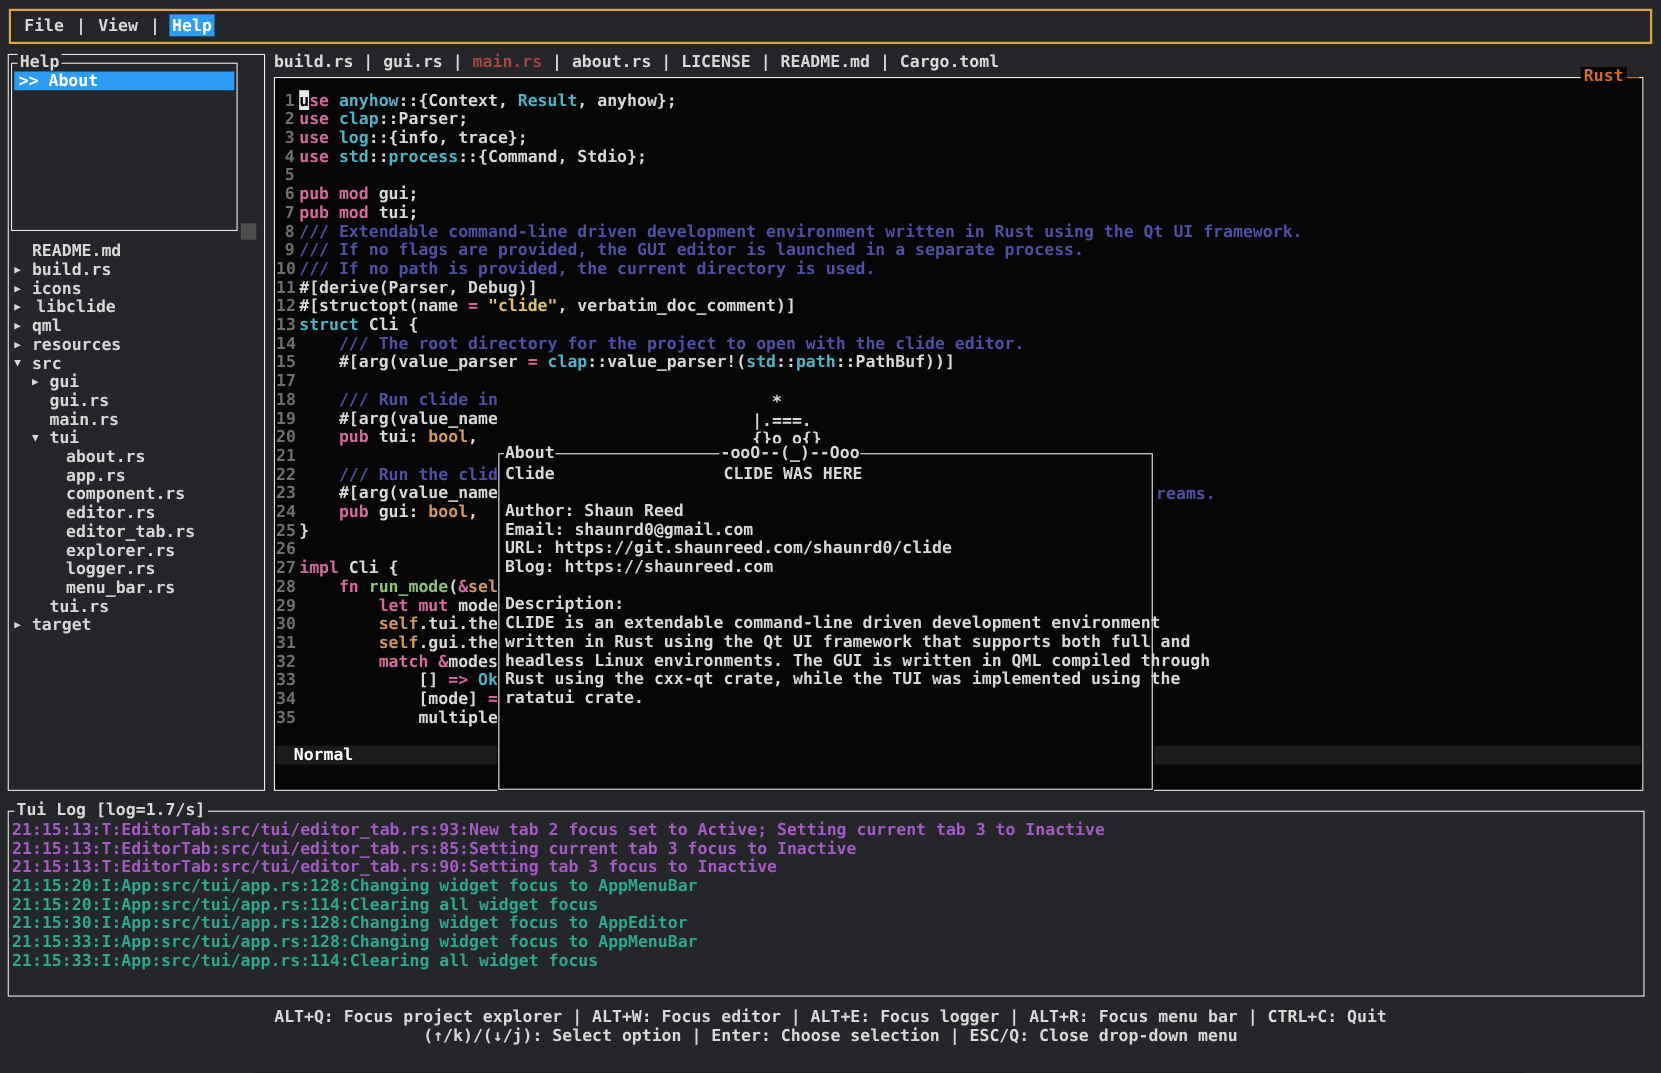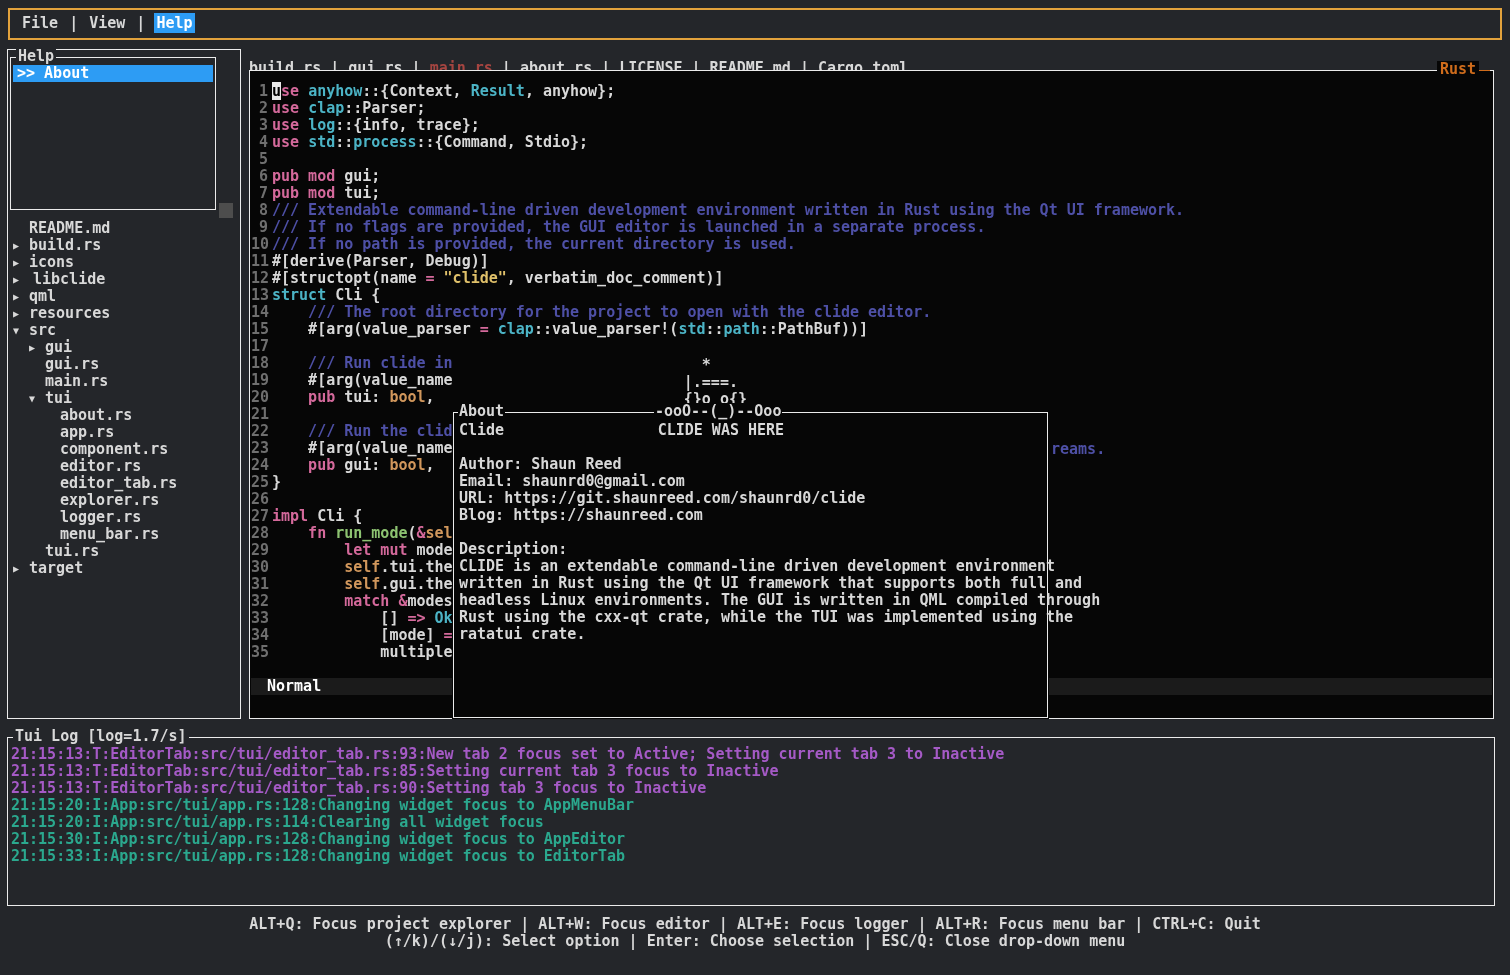--- a/index.html
+++ b/index.html
@@ -29,21 +29,21 @@
   .tree-label { position:absolute; top:0; }
   #explorer-scroll-thumb { position:absolute; left:219px; top:203px; width:14px; height:15px;
     background:var(--thumb); z-index:6; }
 
   
   #help-dropdown { left:10px; top:57px; width:206px; height:153px; z-index:5; }
   #help-selected { position:absolute; left:2px; right:2px; top:7px; height:17px;
     background:var(--selectbg); color:#fff; padding-left:4px; white-space:pre; }
 
   
-  #tab-row { position:absolute; left:249px; top:48px; height:17px; white-space:pre;margin-top:12px; }
+  #tab-row { position:absolute; left:249px; top:48px; height:17px; white-space:pre; }
   .tab { color:var(--text); }
   .tab.active { color:var(--tabactive); }
   #editor { left:249px; top:70px; width:1245px; height:649px; background:var(--editorbg); }
   #rust-label { position:absolute; top:-10px; right:14px; color:var(--rustlabel);
     background:var(--editorbg); padding:0 3px; }
   #rust-dash { position:absolute; top:-1.5px; right:3px; width:11px; height:1.5px; background:var(--rustlabel); }
   #code { position:absolute; left:1px; top:12px; right:1px; }
   .code-row { height:17px; white-space:pre; }
   .ln { display:inline-block; width:17px; text-align:right; margin-right:4px; color:var(--linenum); }
   .seg-k { color:var(--keyword); } .seg-c { color:var(--typec); } .seg-d { color:var(--doc); }
@@ -189,20 +189,21 @@
 
   <div id="log-panel" class="panel">
     <div class="panel-title">Tui Log [log=1.7/s]</div>
     <div id="log-lines">
         <div class="log-line trace">21:15:13:T:EditorTab:src/tui/editor_tab.rs:93:New tab 2 focus set to Active; Setting current tab 3 to Inactive</div>
         <div class="log-line trace">21:15:13:T:EditorTab:src/tui/editor_tab.rs:85:Setting current tab 3 focus to Inactive</div>
         <div class="log-line trace">21:15:13:T:EditorTab:src/tui/editor_tab.rs:90:Setting tab 3 focus to Inactive</div>
         <div class="log-line info">21:15:20:I:App:src/tui/app.rs:128:Changing widget focus to AppMenuBar</div>
         <div class="log-line info">21:15:20:I:App:src/tui/app.rs:114:Clearing all widget focus</div>
         <div class="log-line info">21:15:30:I:App:src/tui/app.rs:128:Changing widget focus to AppEditor</div>
-        <div class="log-line info">21:15:33:I:App:src/tui/app.rs:128:Changing widget focus to EditorTab</div>
+        <div class="log-line info">21:15:33:I:App:src/tui/app.rs:128:Changing widget focus to AppMenuBar</div>
+        <div class="log-line info">21:15:33:I:App:src/tui/app.rs:114:Clearing all widget focus</div>
       </div>
   </div>
 
   <div id="footer-line2" class="footer-line">(↑/k)/(↓/j): Select option | Enter: Choose selection | ESC/Q: Close drop-down menu</div>
   <div id="footer-line1" class="footer-line">ALT+Q: Focus project explorer | ALT+W: Focus editor | ALT+E: Focus logger | ALT+R: Focus menu bar | CTRL+C: Quit</div>
 
 </div>
 
 </body></html>

